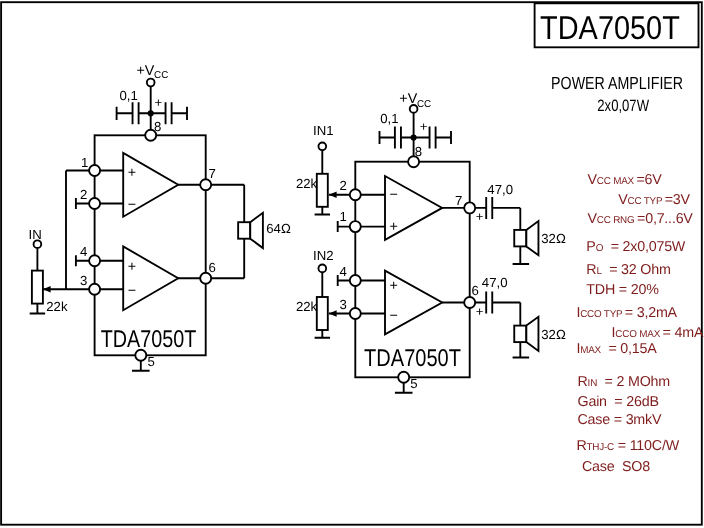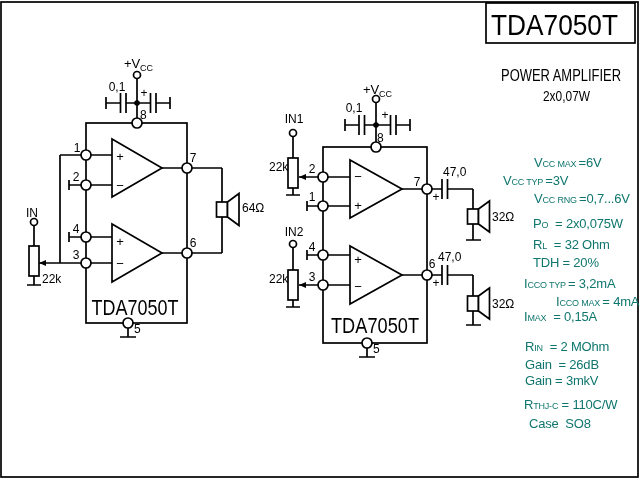--- a/index.html
+++ b/index.html
@@ -11,21 +11,21 @@
   .open{stroke:#000;stroke-width:1.7;fill:none;}
   .dot{fill:#000;stroke:none;}
   .tx{font-family:"Liberation Sans",sans-serif;fill:#000;}
   .t9{font-size:9px;}
   .t12{font-size:12px;}
   .t13{font-size:13px;}
   .tic{font-size:22px;}
   .ttl{font-size:30px;}
   .td1{font-size:16px;}
   .td2{font-size:15px;}
-  .spec{position:absolute;font-size:13px;color:#0f766e;white-space:pre;letter-spacing:-0.2px;}
+  .spec{position:absolute;font-size:13px;color:#7f1d1d;white-space:pre;letter-spacing:-0.2px;}
   .spec .small{font-size:9px;}
 </style>
 </head>
 <body>
 
 <div class="stage">
 <svg width="640" height="480" viewBox="0 0 640 480">
 
   <rect x="1" y="2" width="637" height="475" class="open"></rect>
 
@@ -175,27 +175,27 @@
   <g>
     <rect x="486" y="3" width="149" height="40" class="open"></rect>
     <text x="491" y="35" textLength="127" lengthAdjust="spacingAndGlyphs" class="tx ttl">TDA7050T</text>
     <text x="501" y="81" textLength="120" lengthAdjust="spacingAndGlyphs" class="tx td1">POWER AMPLIFIER</text>
     <text x="543" y="101" textLength="47" lengthAdjust="spacingAndGlyphs" class="tx td2">2x0,07W</text>
   </g>
 </svg>
 
   <div>
     <div class="spec" style="left:534px;top:155px"><span>V</span><span class="small">CC</span><span class="small"> MAX </span><span>=6V</span></div>
-    <div class="spec" style="left:503px;top:173px"><span>V</span><span class="small">CC</span><span class="small"> TYP </span><span>=3V</span></div>
+    <div class="spec" style="left:562px;top:173px"><span>V</span><span class="small">CC</span><span class="small"> TYP </span><span>=3V</span></div>
     <div class="spec" style="left:534px;top:191px"><span>V</span><span class="small">CC</span><span class="small"> RNG </span><span>=0,7...6V</span></div>
     <div class="spec" style="left:533px;top:216px"><span>P</span><span class="small">O</span><span>  = 2x0,075W</span></div>
     <div class="spec" style="left:533px;top:237px"><span>R</span><span class="small">L</span><span>  = 32 Ohm</span></div>
     <div class="spec" style="left:533px;top:255px"><span>TDH = 20%</span></div>
     <div class="spec" style="left:524px;top:276px"><span>I</span><span class="small">CCO</span><span class="small"> TYP </span><span>= 3,2mA</span></div>
     <div class="spec" style="left:556px;top:294px"><span>I</span><span class="small">CCO</span><span class="small"> MAX </span><span>= 4mA</span></div>
     <div class="spec" style="left:524px;top:309px"><span>I</span><span class="small">MAX</span><span>  = 0,15A</span></div>
     <div class="spec" style="left:525px;top:339px"><span>R</span><span class="small">IN</span><span>  = 2 MOhm</span></div>
     <div class="spec" style="left:525px;top:357px"><span>Gain  = 26dB</span></div>
-    <div class="spec" style="left:525px;top:373px"><span>Gain = 3mkV</span></div>
+    <div class="spec" style="left:525px;top:373px"><span>Case = 3mkV</span></div>
     <div class="spec" style="left:524px;top:397px"><span>R</span><span class="small">THJ-C</span><span> = 110C/W</span></div>
     <div class="spec" style="left:529px;top:416px"><span>Case  SO8</span></div>
   </div>
 </div>
 
 </body></html>

